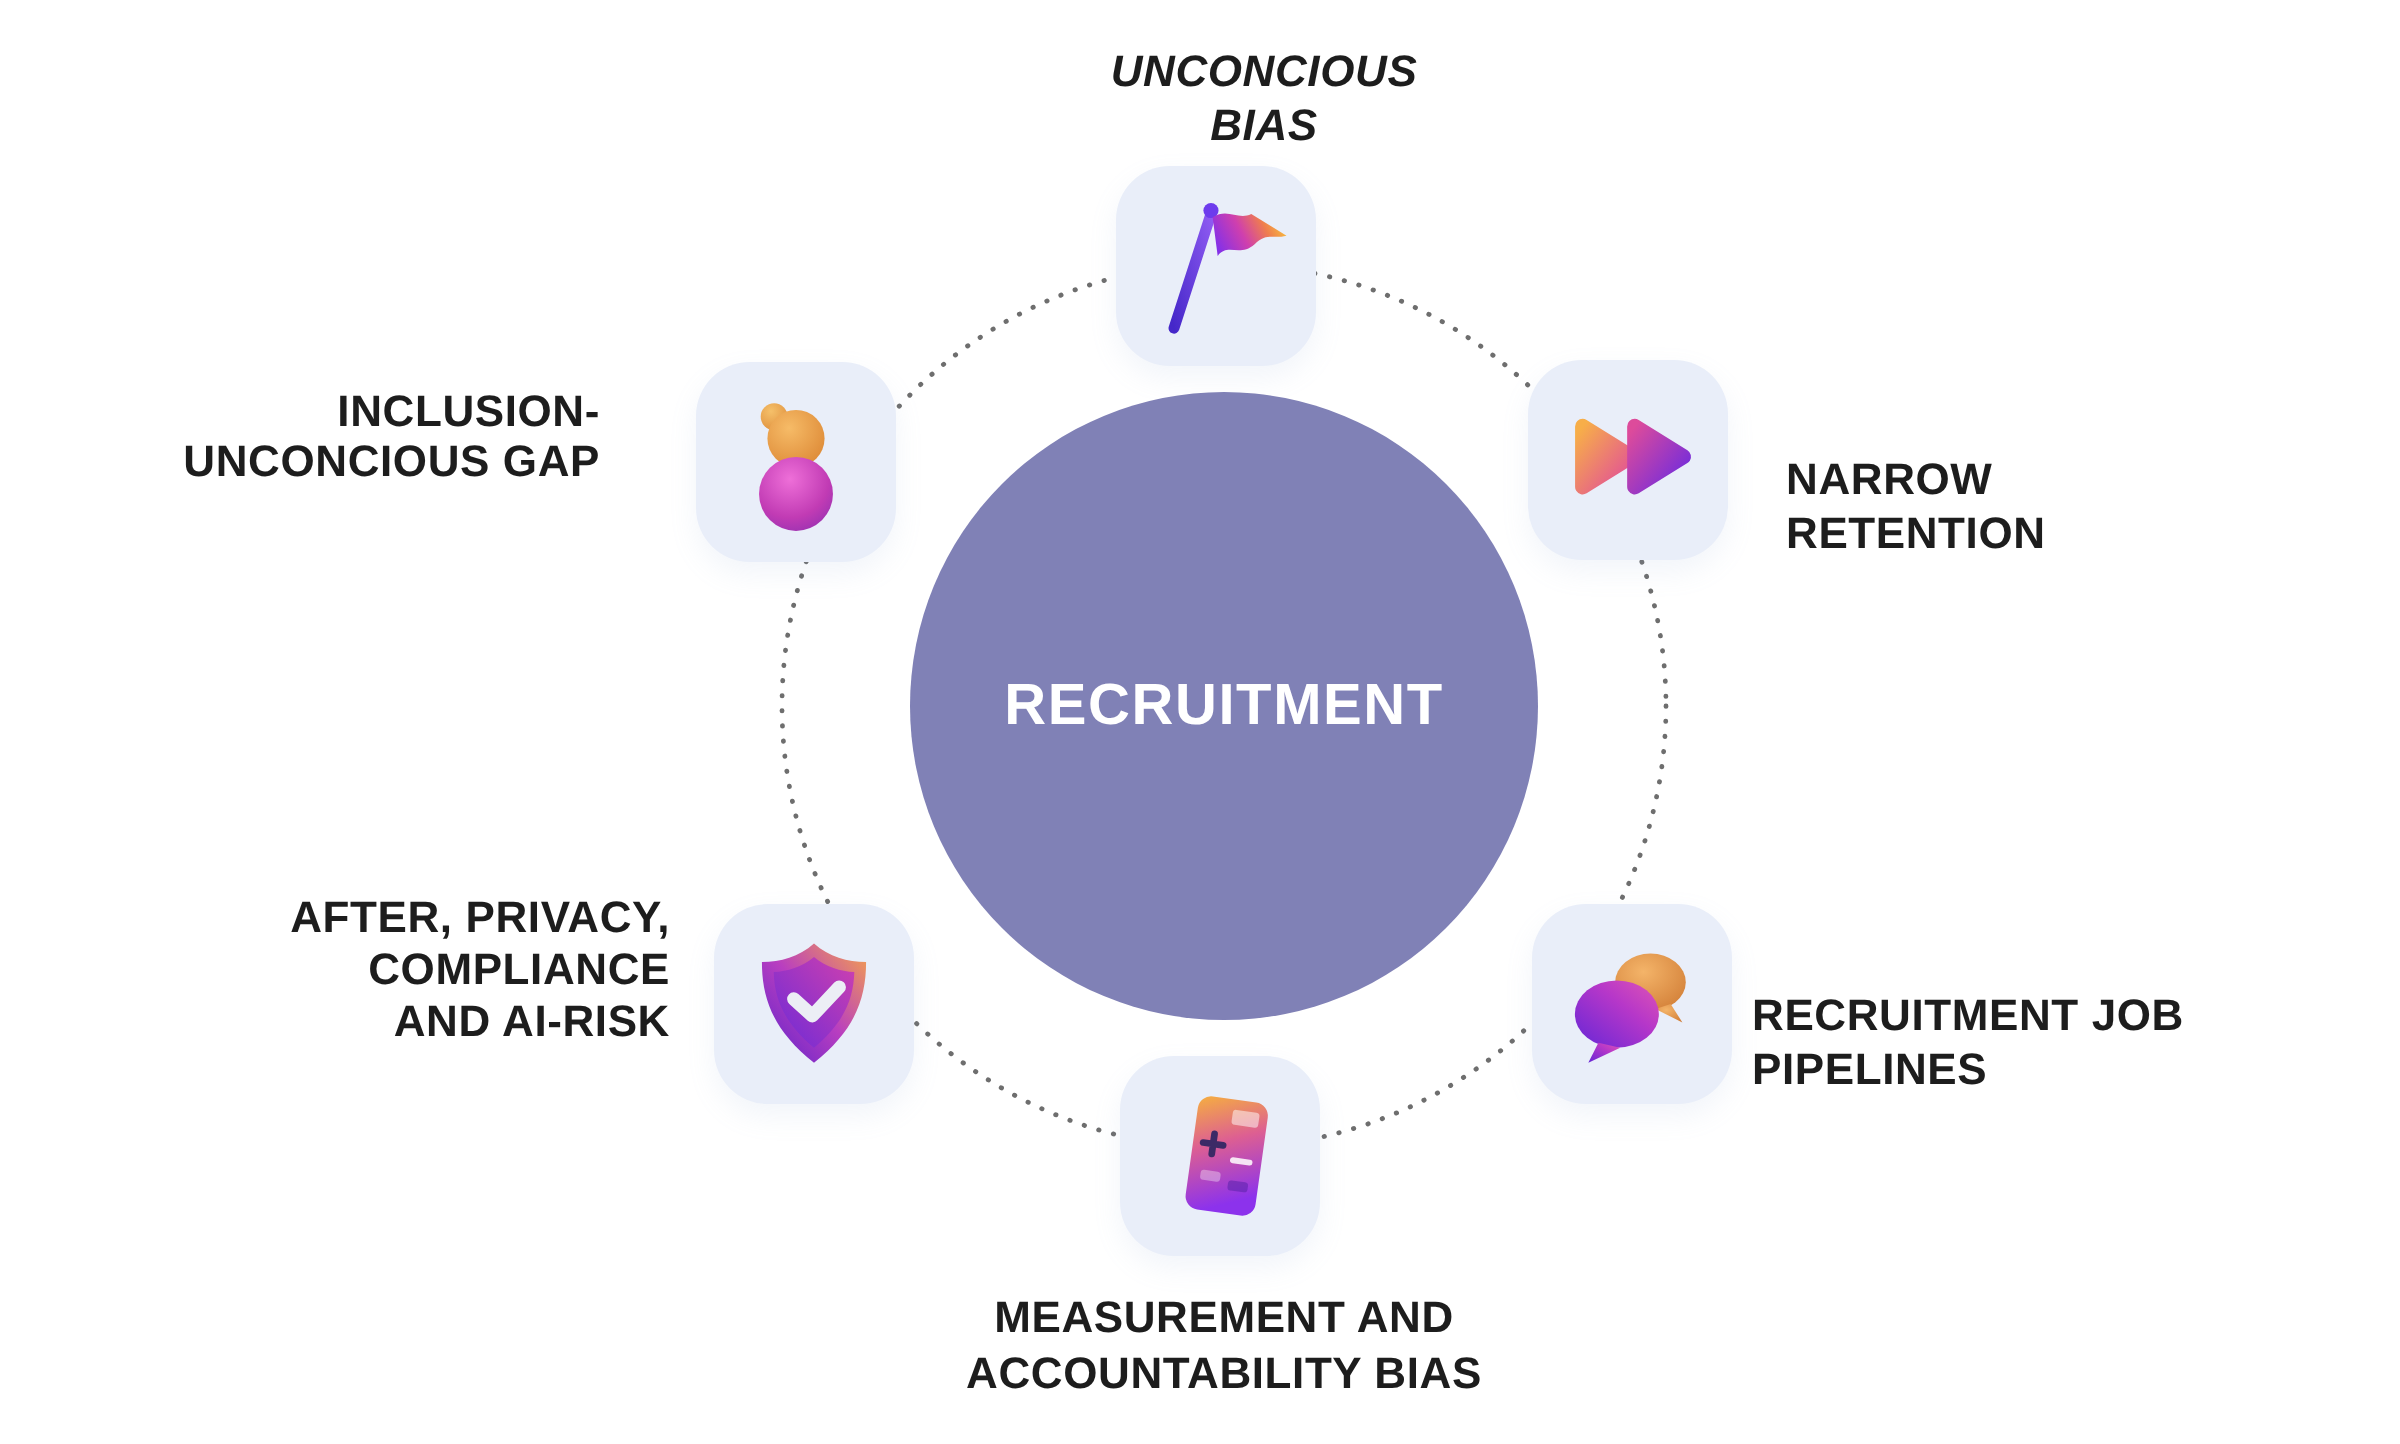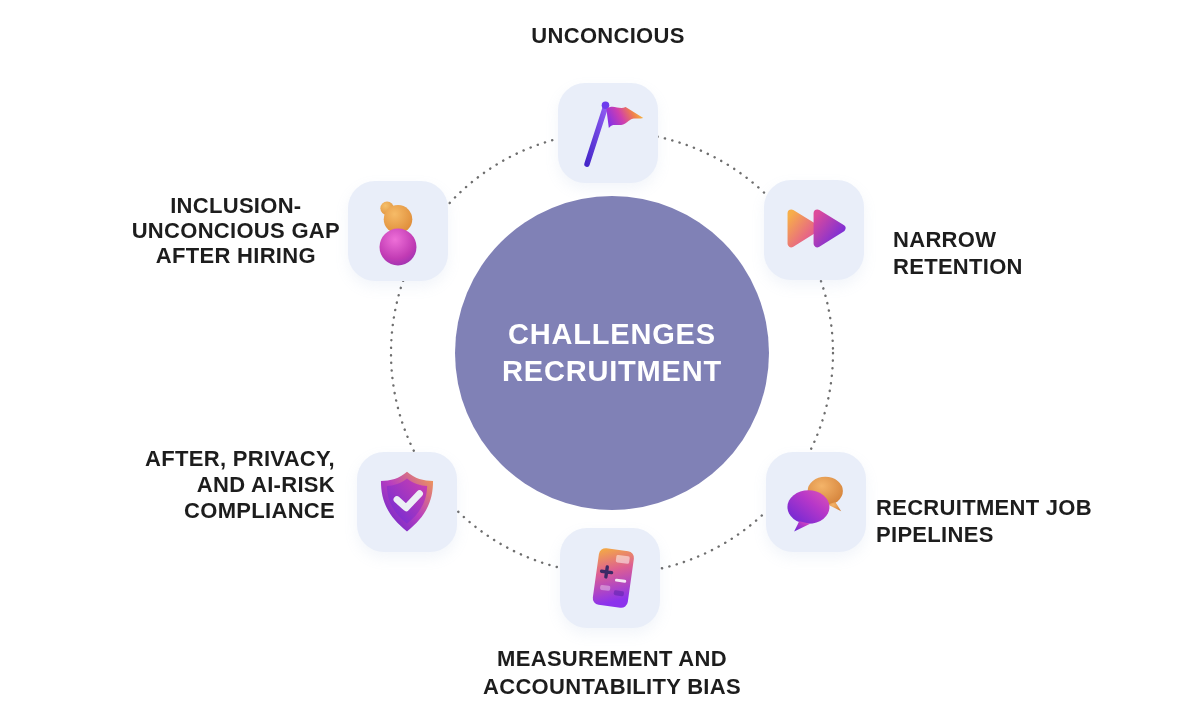--- a/index.html
+++ b/index.html
@@ -23,26 +23,26 @@
     position:absolute; width:100px; height:100px; border-radius:27px;
     background:#e9eef9; display:flex; align-items:center; justify-content:center;
     box-shadow:0 6px 14px rgba(150,170,210,0.12);
   }
   .tile svg { display:block; }
   .label {
     position:absolute; color:#1d1d1d; font-size:22px; font-weight:600;
     letter-spacing:0.3px; line-height:27px; white-space:nowrap;
   }
   .label span { display:block; }
-  .lbl-bias       { left:408px; top:22px;  width:400px; text-align:center; }
+  .lbl-bias       { left:432px; top:22px;  width:400px; text-align:center;font-style:italic; }
   .lbl-pipelines  { left:876px; top:226px; text-align:left;margin-left:17px; }
   .lbl-language   { left:876px; top:494px; text-align:left; }
   .lbl-gaps       { left:372px; top:645px; width:480px; text-align:center; line-height:28px; }
   .lbl-compliance { right:865px; top:446px; text-align:right; line-height:26px; }
-  .lbl-inclusion  { right:860px; top:193px; text-align:center; line-height:25px; }
+  .lbl-inclusion  { right:900px; top:193px; text-align:right; line-height:25px; }
   .tile-flag   { left:558px; top:83px; }
   .tile-ff     { left:764px; top:180px; }
   .tile-chat   { left:766px; top:452px; }
   .tile-calc   { left:560px; top:528px; }
   .tile-shield { left:357px; top:452px; }
   .tile-person { left:348px; top:181px; }
 </style>
 </head>
 <body>
 
@@ -166,49 +166,48 @@
         </radialGradient>
       </defs>
       <circle cx="37" cy="23" r="8" fill="url(#gBun)"></circle>
       <circle cx="50" cy="36" r="17" fill="url(#gHead)"></circle>
       <circle cx="50" cy="69" r="22" fill="url(#gBody)"></circle>
     </svg>
   </div>
 
   <div class="center-circle">
     <div class="center-title">
-      <span>CHALLENGES</span>
       <span>RECRUITMENT</span>
     </div>
   </div>
 
   <div class="label lbl-bias">
     <span>UNCONCIOUS</span>
+    <span>BIAS</span>
   </div>
 
   <div class="label lbl-pipelines">
     <span>NARROW</span>
     <span>RETENTION</span>
   </div>
 
   <div class="label lbl-language">
     <span>RECRUITMENT JOB</span>
     <span>PIPELINES</span>
   </div>
 
   <div class="label lbl-gaps">
     <span>MEASUREMENT AND</span>
     <span>ACCOUNTABILITY BIAS</span>
   </div>
 
   <div class="label lbl-compliance">
     <span>AFTER, PRIVACY,</span>
+    <span>COMPLIANCE</span>
     <span>AND AI-RISK</span>
-    <span>COMPLIANCE</span>
   </div>
 
   <div class="label lbl-inclusion">
     <span>INCLUSION-</span>
     <span>UNCONCIOUS GAP</span>
-    <span>AFTER HIRING</span>
   </div>
 
 </div>
 
 </body></html>

